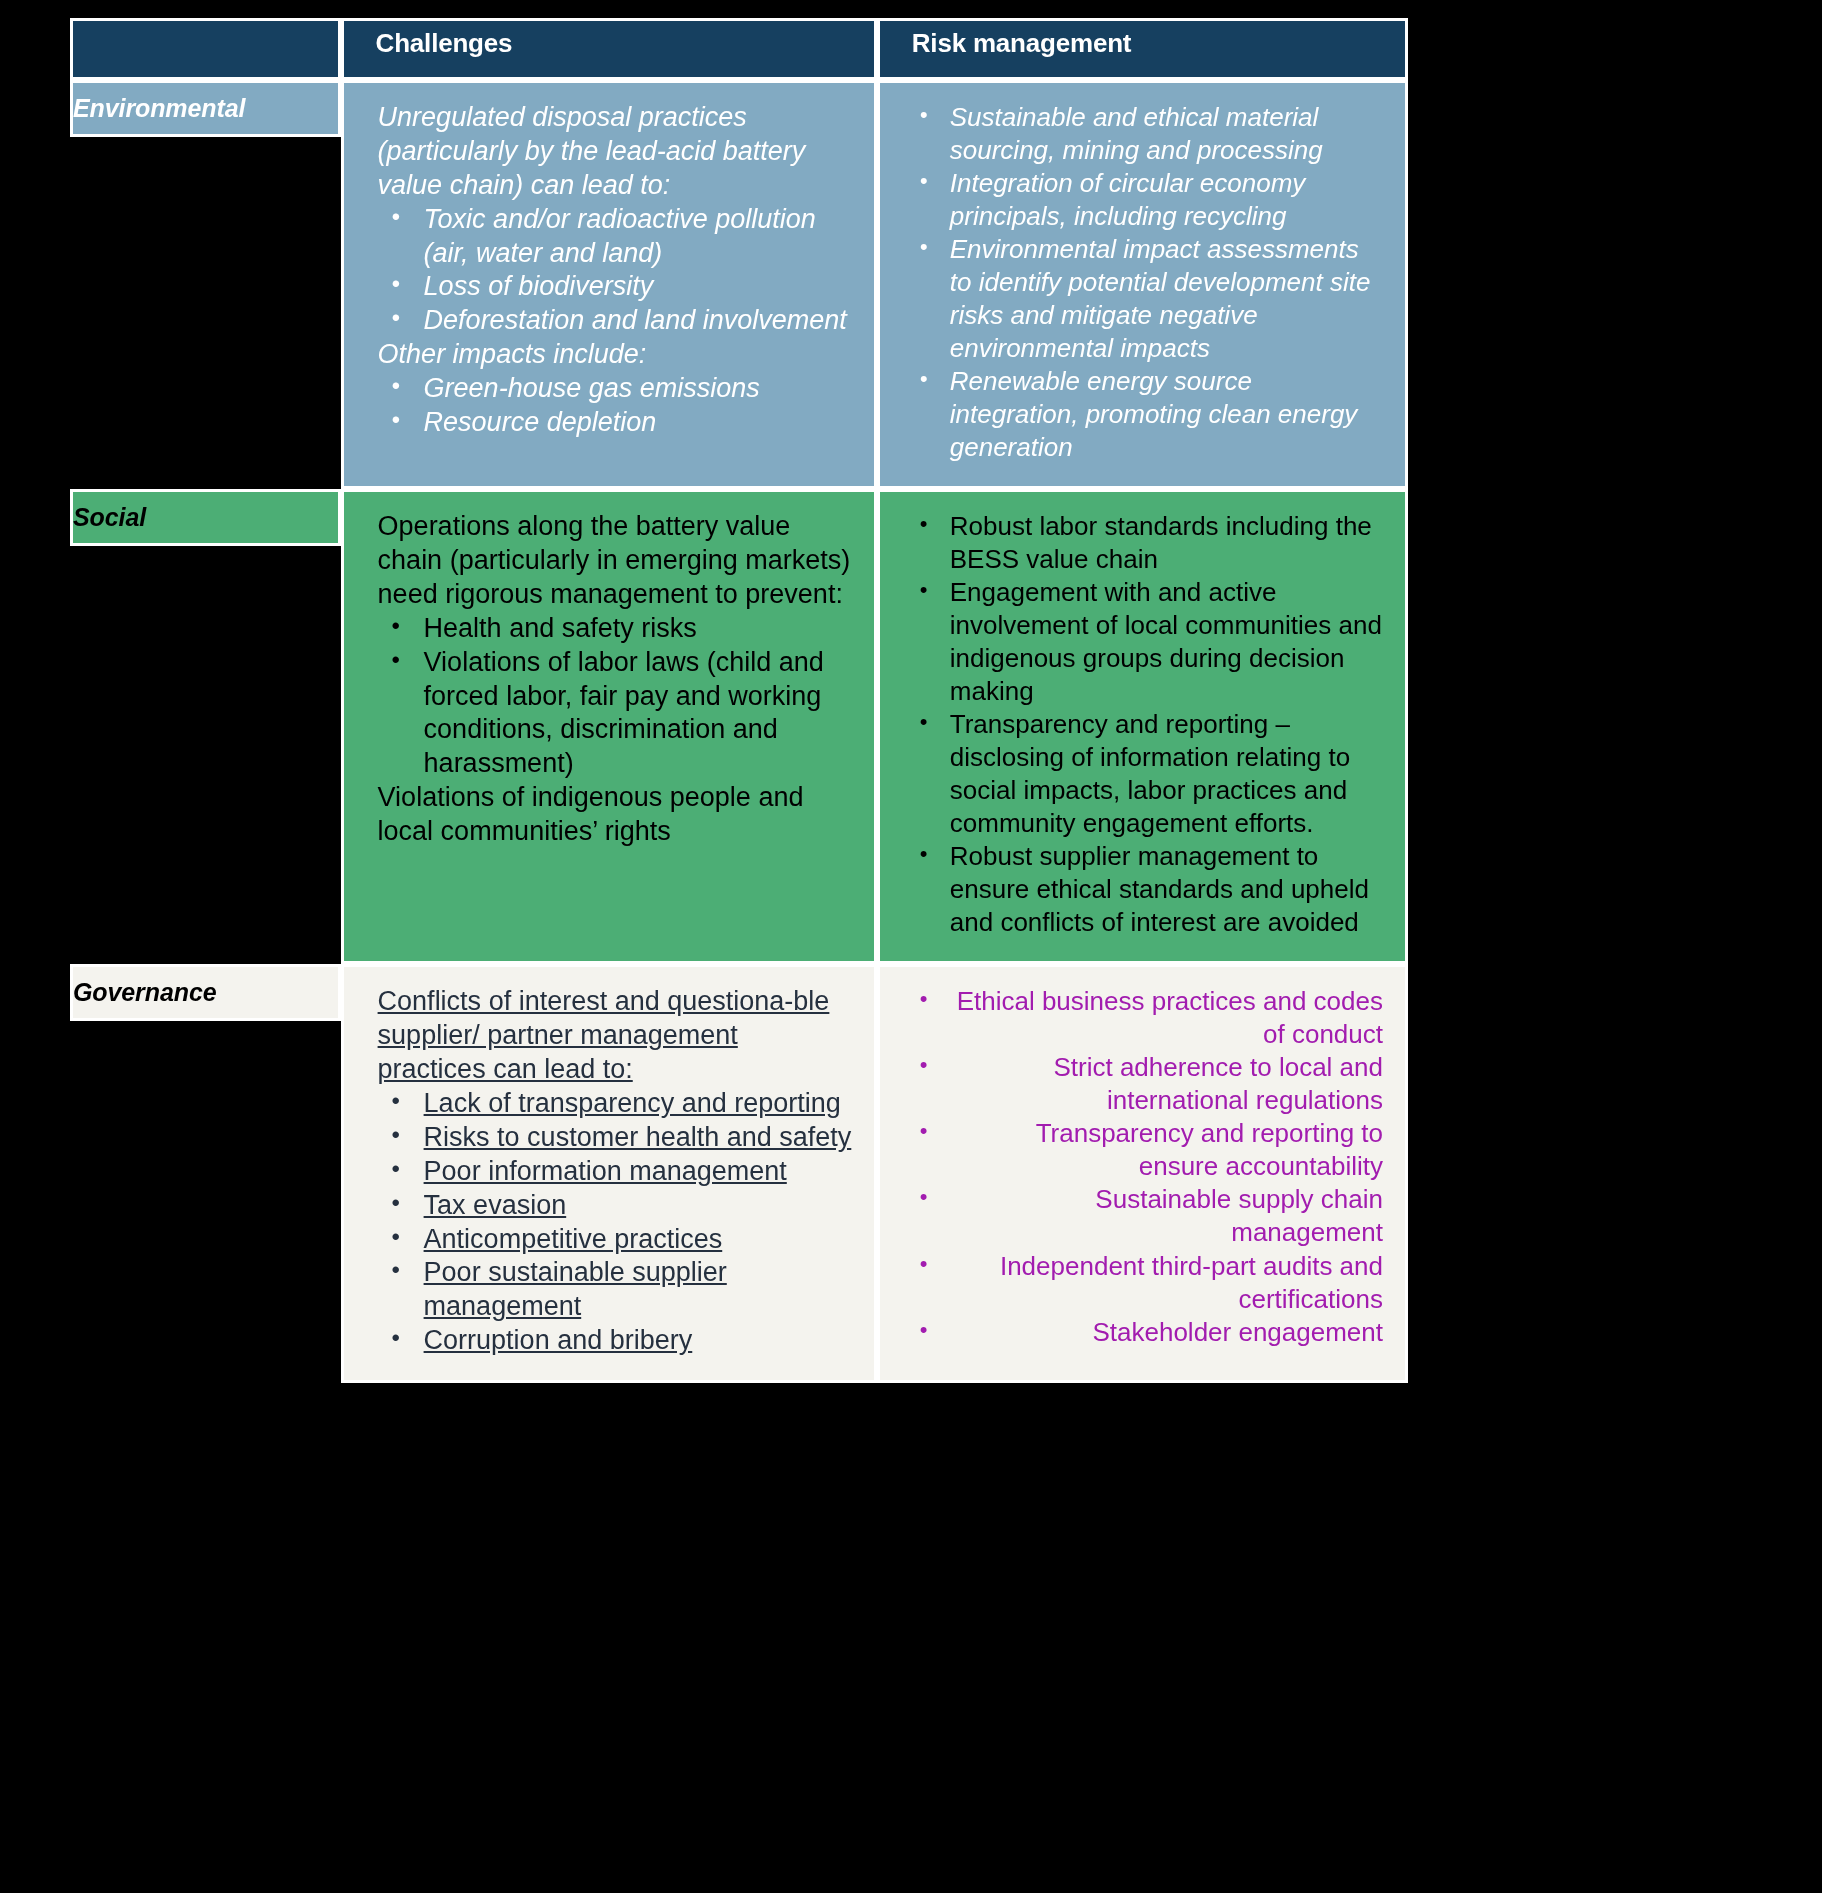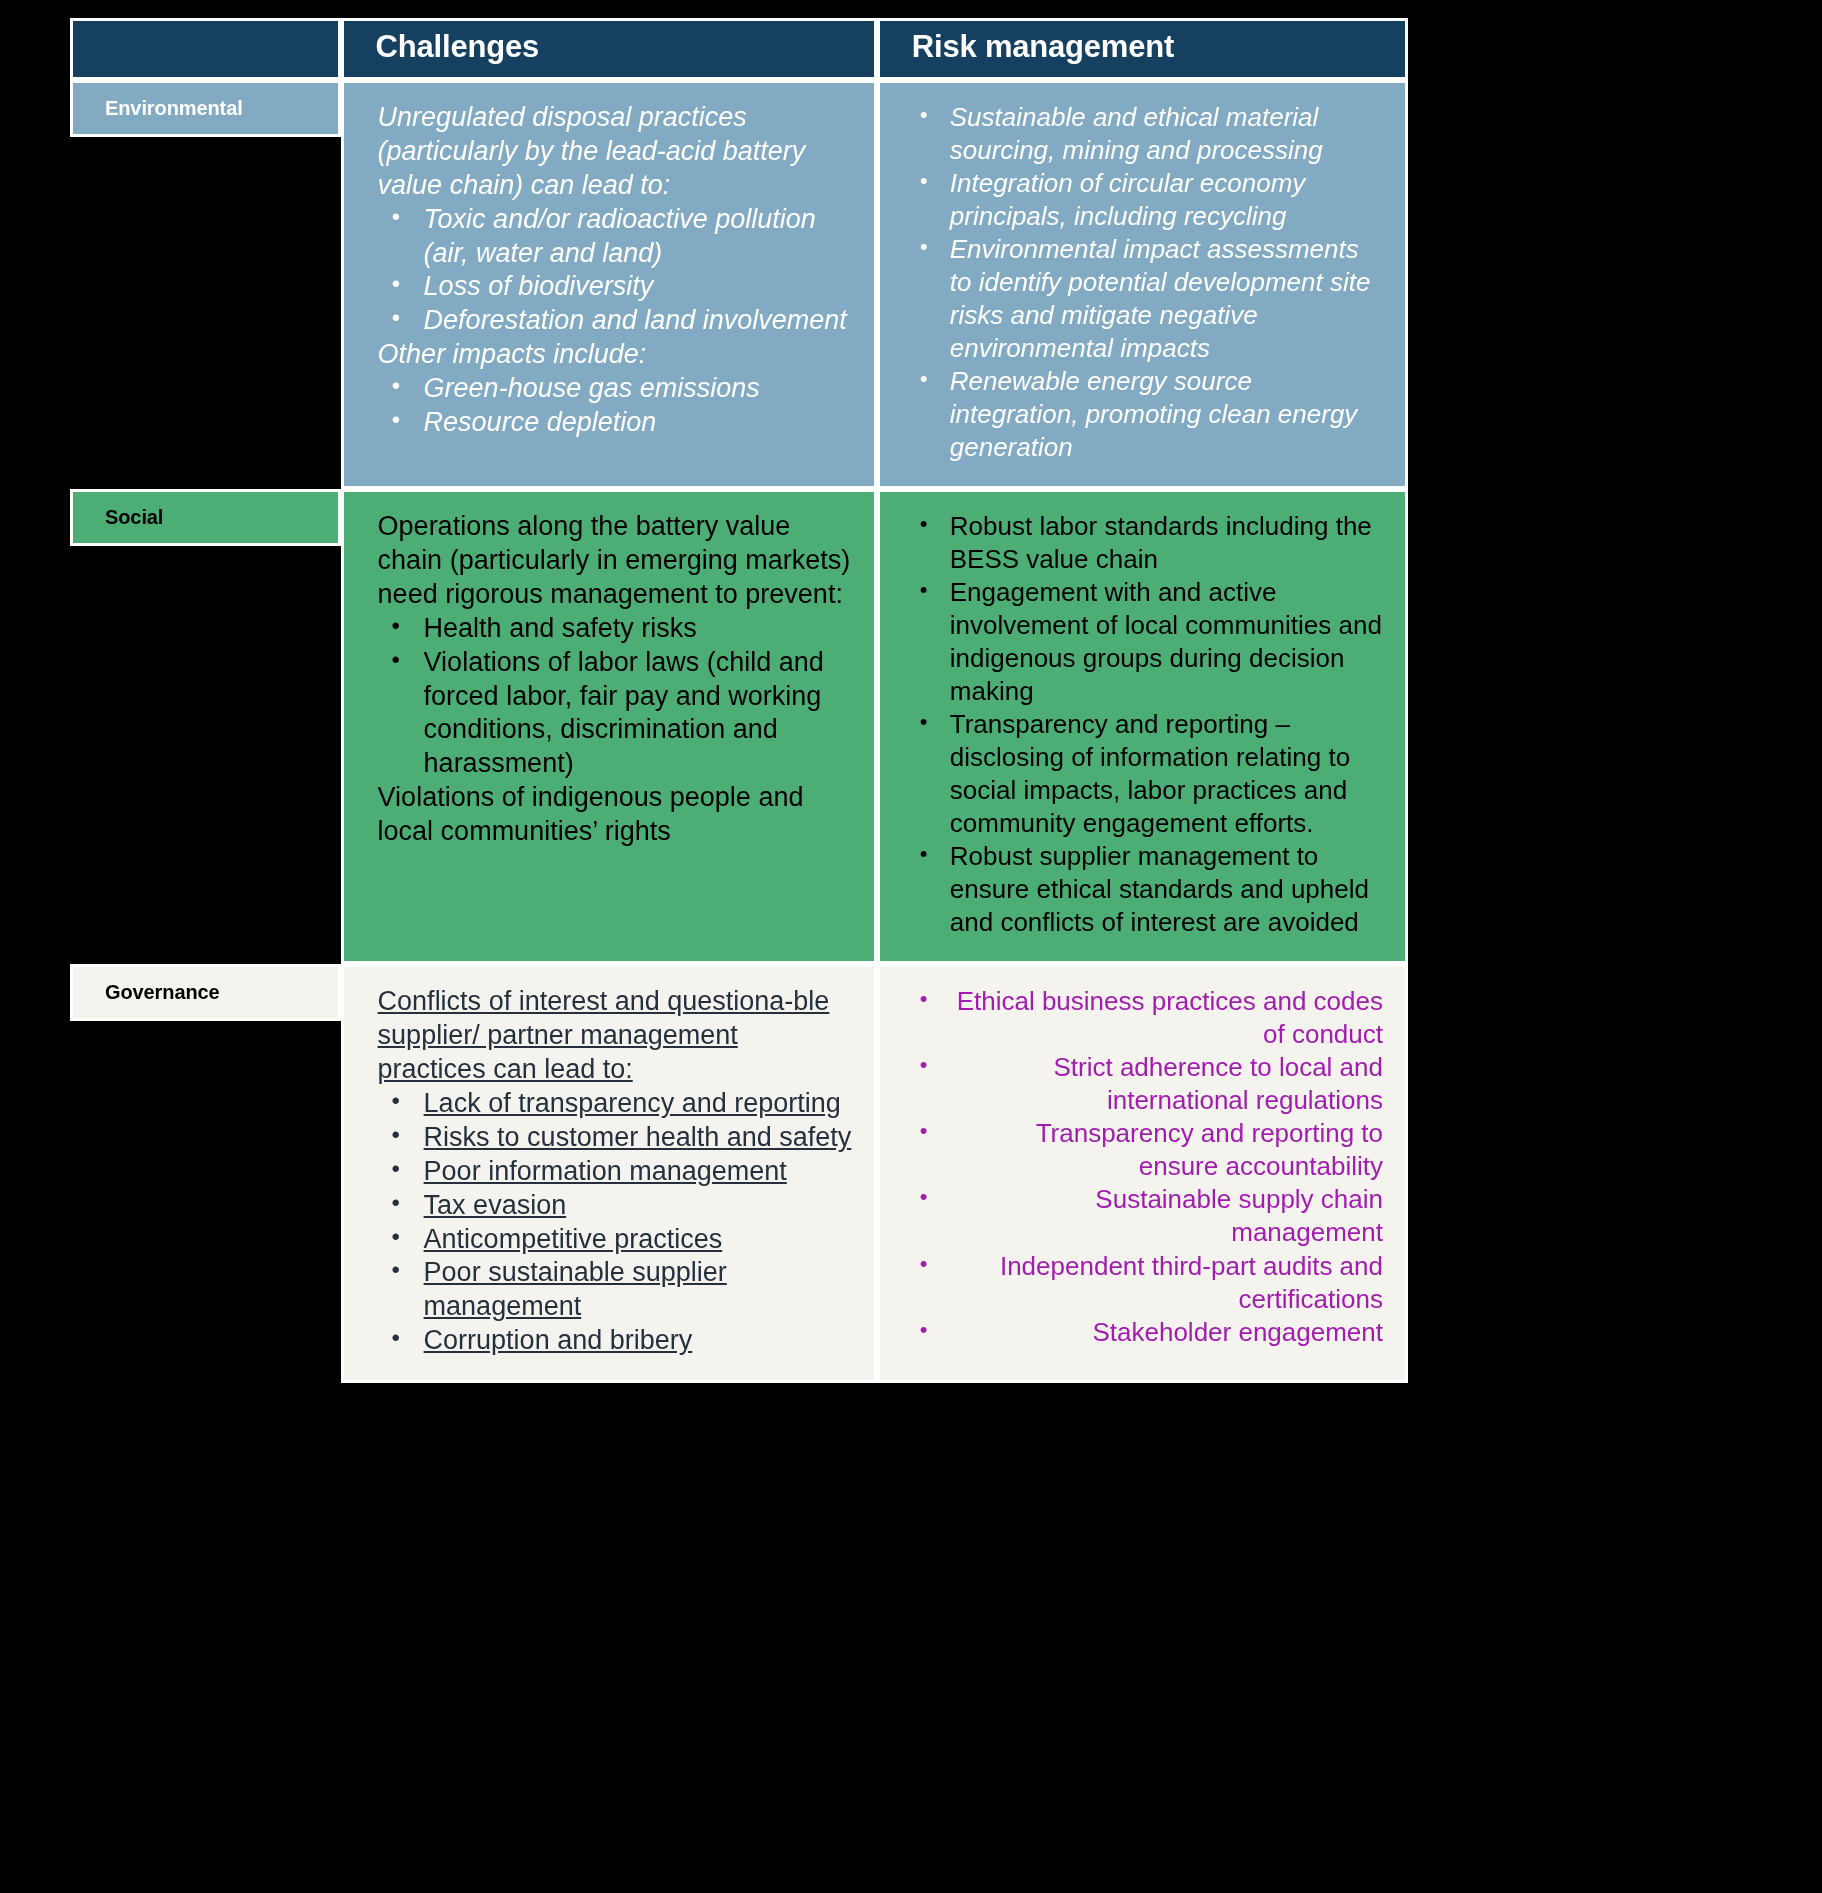--- a/index.html
+++ b/index.html
@@ -33,21 +33,21 @@
 
   
   .hdr {
     background: #164060;
     height: 62px;
   }
   .hdr-label {
     color: #ffffff;
     font-family: "Liberation Sans Narrow", "Liberation Sans", sans-serif;
     font-weight: bold;
-    font-size: 31px;
+    font-size: 26px;
     letter-spacing: -0.2px;
     padding: 8px 0 8px 32px;
     line-height: 1.15;
     font-stretch: condensed;
   }
 
   
   .col-cat   { width: 270px; }
   .col-chal  { width: 535px; }
   .col-risk  { width: 530px; }
@@ -58,26 +58,26 @@
     background: transparent;
     border: none;
     padding: 0;
   }
   .cat-chip {
     box-sizing: border-box;
     border: 3px solid #ffffff;
     height: 57px;
     display: flex;
     align-items: center;
-    padding-left: 32px;
     font-family: "Liberation Sans Narrow", "Liberation Sans", sans-serif;
     font-weight: bold;
-    font-size: 20px;
+    font-size: 25px;
     font-stretch: condensed;
     letter-spacing: -0.1px;
+    font-style: italic;
   }
 
   
   .content {
     padding: 18px 22px 22px 34px;
     font-family: "Liberation Sans Narrow", "Liberation Sans", sans-serif;
     font-stretch: condensed;
     font-size: 27px;
     line-height: 1.255;
   }

